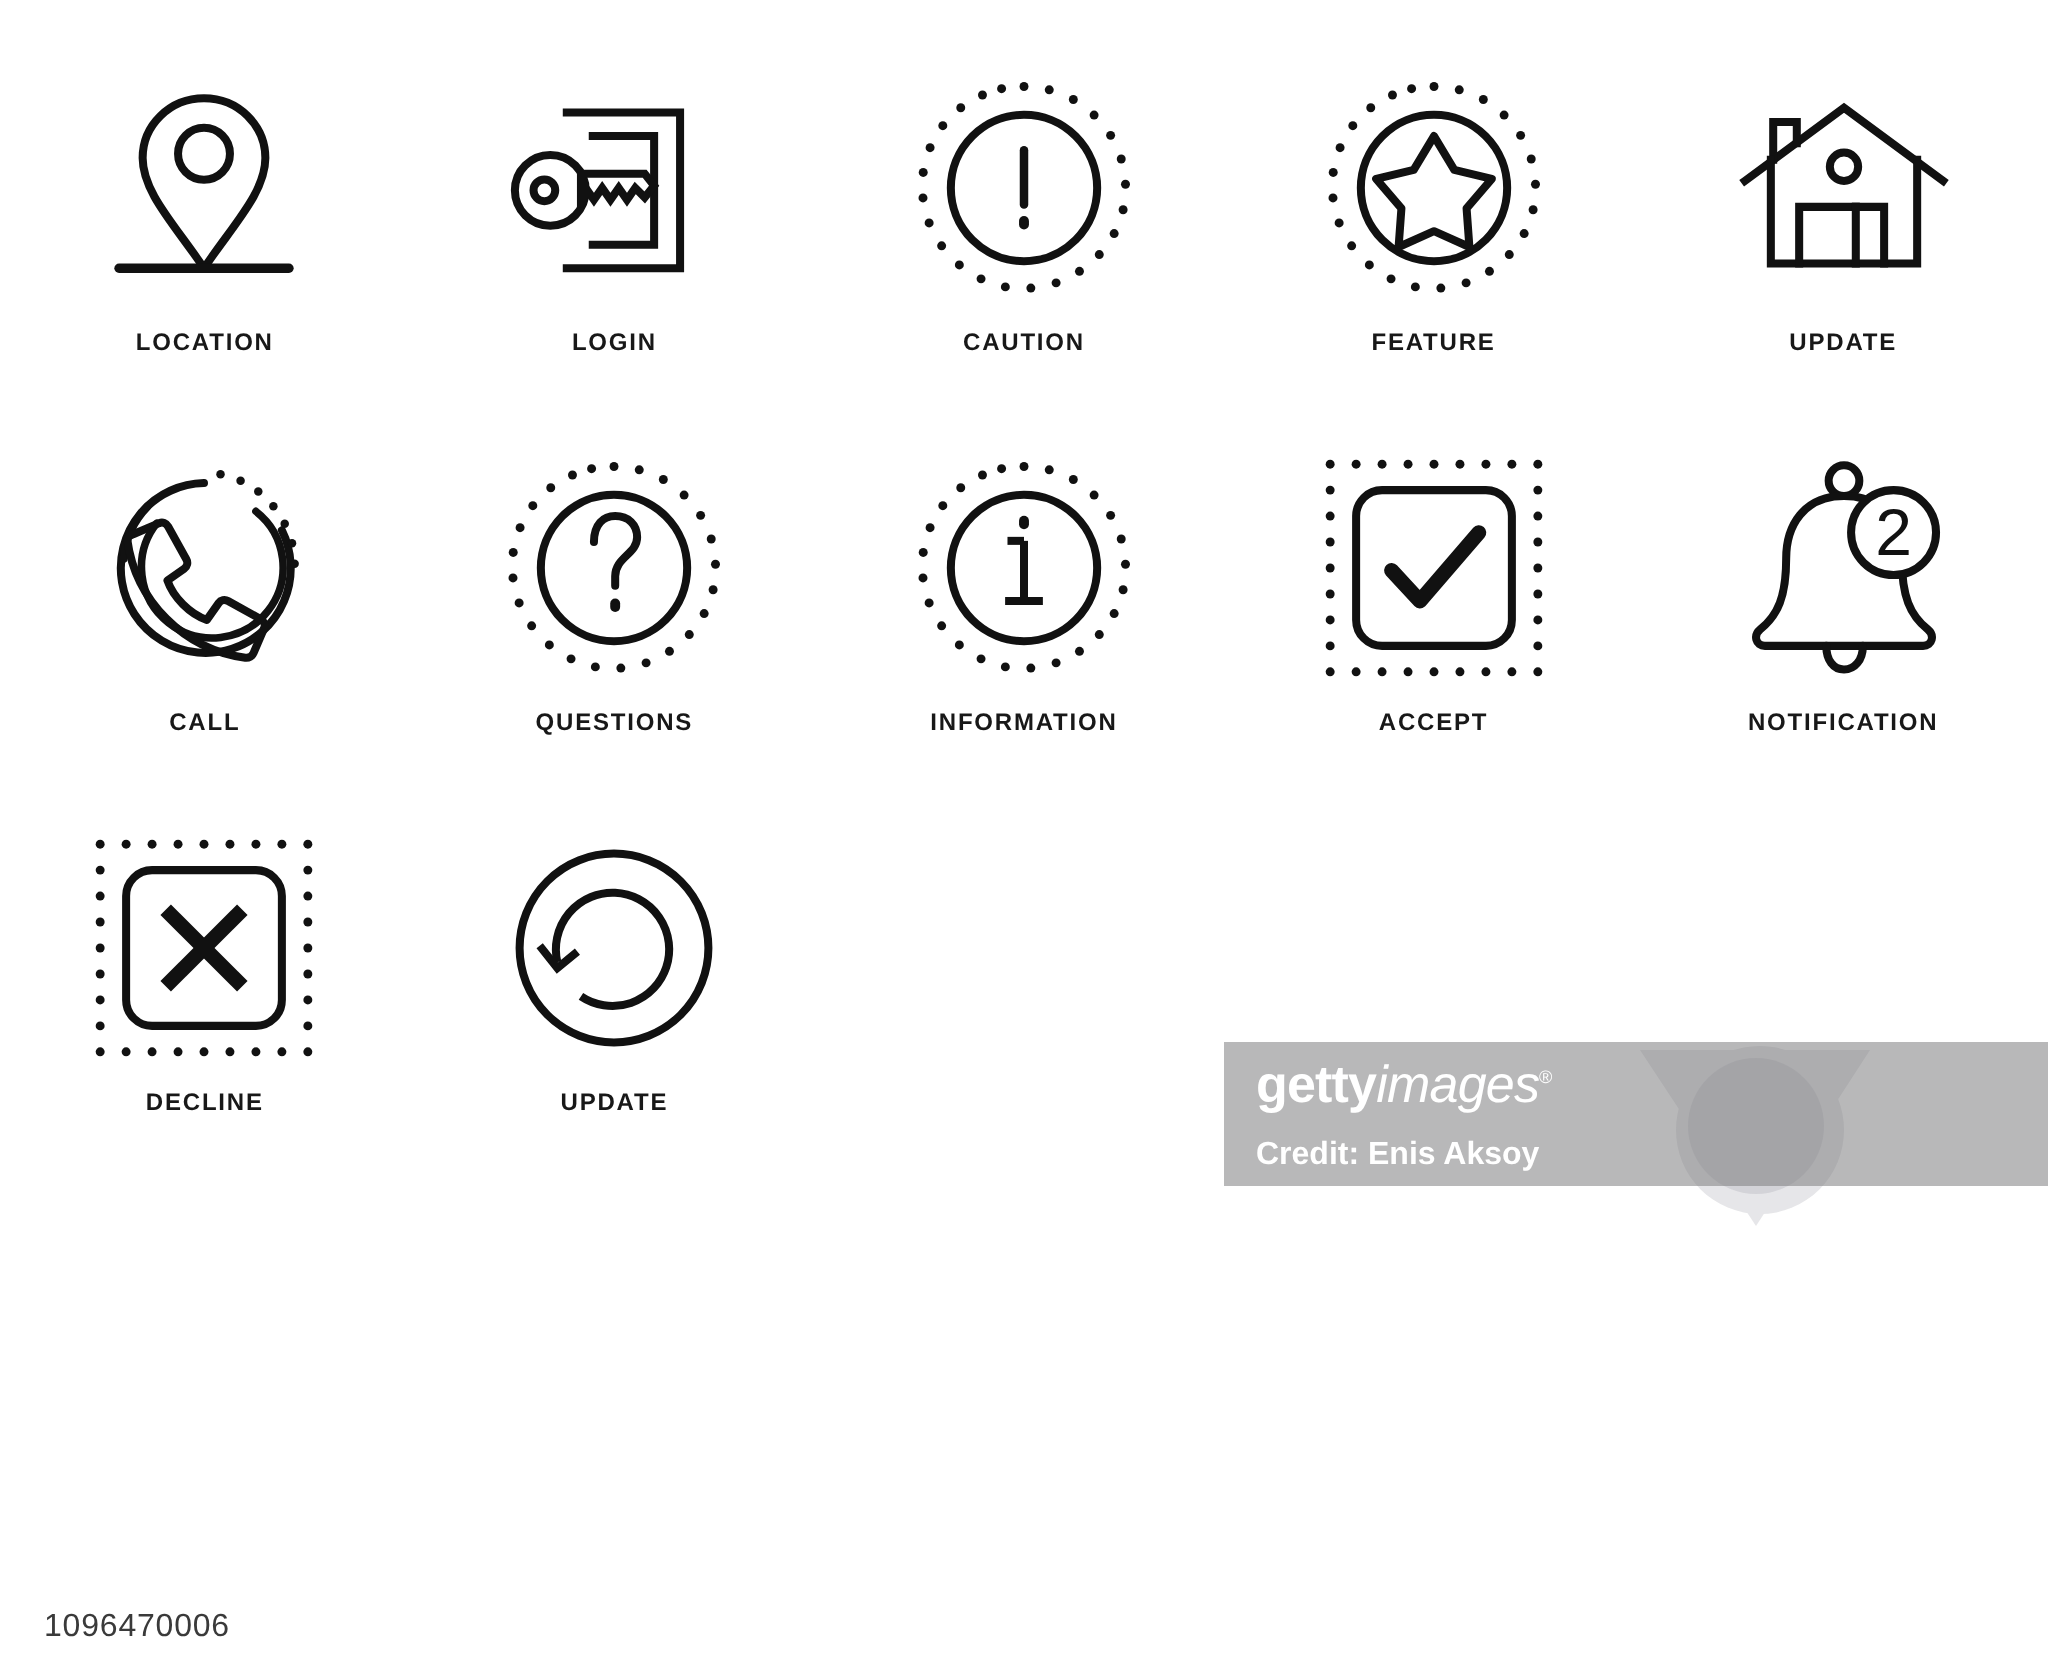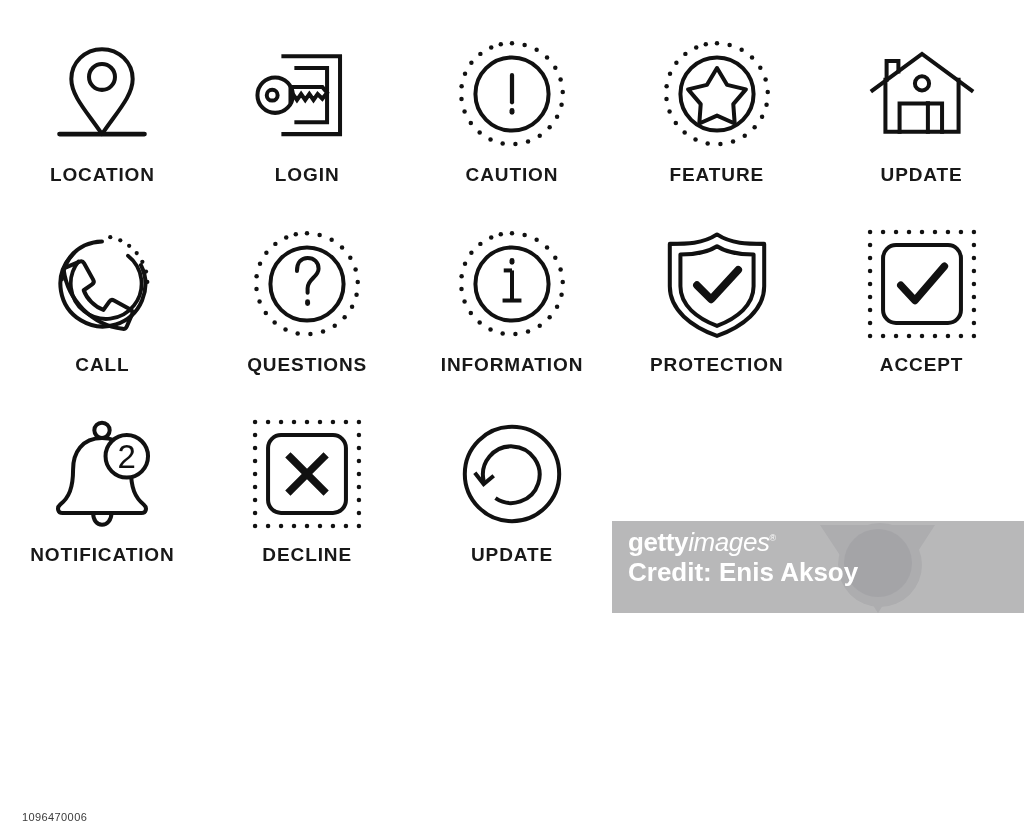--- a/index.html
+++ b/index.html
@@ -41,36 +41,36 @@
     justify-content: center;
   }
   .icon-art svg {
     display: block;
     width: 118px;
     height: 118px;
     overflow: visible;
   }
   .icon-label {
     margin-top: 6px;
-    font-size: 19px;
+    font-size: 12px;
     letter-spacing: 0.9px;
     font-weight: 600;
     color: #181818;
     text-transform: uppercase;
     text-align: center;
     white-space: nowrap;
   }
 
   
   #watermark {
     position: absolute;
     left: 612px;
     top: 521px;
     width: 412px;
-    height: 92px;
+    height: 72px;
     background: rgba(125,125,128,0.55);
     overflow: hidden;
     pointer-events: none;
   }
   #watermark .gi-logo {
     position: absolute;
     left: 16px;
     top: 6px;
     font-size: 26px;
     color: #ffffff;
@@ -83,41 +83,41 @@
     font-weight: 700;
   }
   #watermark .gi-logo sup {
     font-size: 9px;
     vertical-align: super;
     font-style: normal;
   }
   #watermark .gi-credit {
     position: absolute;
     left: 16px;
-    top: 36px;
-    font-size: 26px;
+    top: 48px;
+    font-size: 16px;
     font-weight: 700;
     color: #ffffff;
     white-space: nowrap;
   }
   #wm-ghost {
     position: absolute;
     left: 760px;
     top: 505px;
     width: 230px;
     height: 120px;
     pointer-events: none;
     opacity: 0.55;
   }
 
   #image-id {
     position: absolute;
     left: 22px;
     bottom: 12px;
-    font-size: 11px;
+    font-size: 16px;
     color: #3a3a3a;
     letter-spacing: 0.4px;
   }
 </style>
 </head>
 <body>
 
 <div id="icon-grid">
 
   <div class="icon-cell">
@@ -332,30 +332,20 @@
           <circle cx="15.6" cy="23.6" r="1.9"></circle>
             <circle cx="23.2" cy="16" r="1.9"></circle>
             <circle cx="32.4" cy="10.6" r="1.9"></circle>
           <circle cx="40.5" cy="7.9" r="1.9"></circle>
         </g>
       </svg>
     </div>
     <div class="icon-label">INFORMATION</div>
   </div>
 
-  <div class="icon-cell">
-    <div class="icon-art">
-      <svg viewBox="0 0 100 100" fill="none" stroke="#111" stroke-width="3.4" stroke-linejoin="round" stroke-linecap="round">
-        <path d="M10 16 C24 16 38 16 50 8 C62 16 76 16 90 16 L90 52 C90 72 72 86 50 94 C28 86 10 72 10 52 Z"></path>
-        <path d="M19 25 C30 25 41 24 50 18 C59 24 70 25 81 25 L81 52 C81 68 67 79 50 85.5 C33 79 19 68 19 52 Z"></path>
-        <polyline points="33,51 45,63 68,38" stroke-width="6.5"></polyline>
-      </svg>
-    </div>
-    <div class="icon-label">PROTECTION</div>
-  </div>
 
   <div class="icon-cell">
     <div class="icon-art">
       <svg viewBox="0 0 100 100" fill="none" stroke="#111" stroke-width="3.4" stroke-linejoin="round" stroke-linecap="round">
         <rect x="17" y="17" width="66" height="66" rx="11"></rect>
         <polyline points="32,51 44,64 69,35" stroke-width="6.3"></polyline>
         <g fill="#111" stroke="none">
           <circle cx="6" cy="6" r="1.9"></circle>
             <circle cx="17" cy="6" r="1.9"></circle>
             <circle cx="28" cy="6" r="1.9"></circle>

